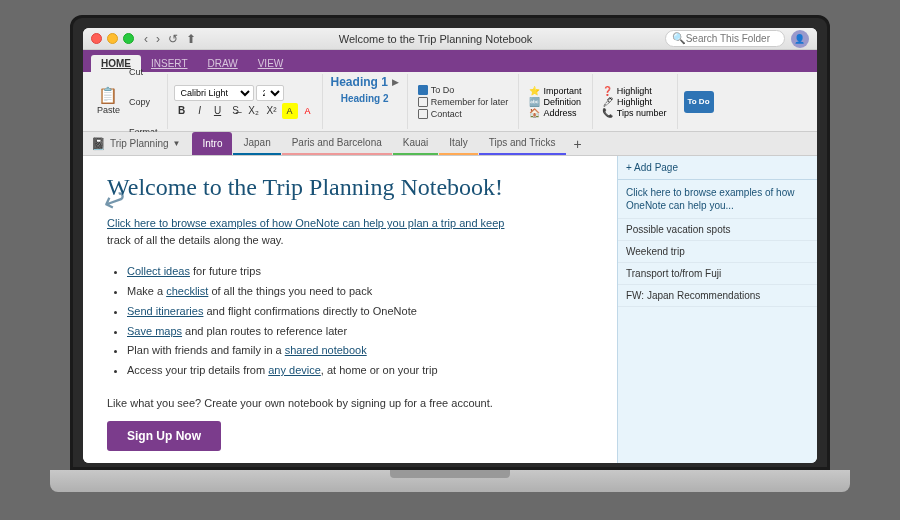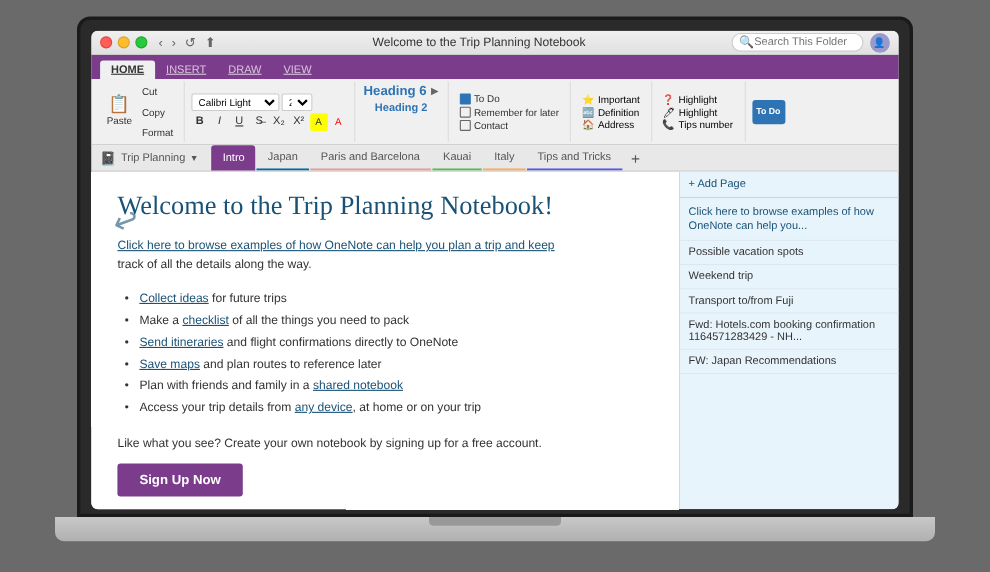--- a/index.html
+++ b/index.html
@@ -194,21 +194,21 @@
       min-width: 28px;
     }
     .ribbon-btn-icon {
       font-size: 16px;
       line-height: 1;
       margin-bottom: 1px;
     }
     .ribbon-small-btns {
       display: flex;
       flex-direction: column;
-      gap: 7px;
+      gap: 18px;
     }
     .ribbon-small-btn {
       font-size: 9px;
       padding: 1px 3px;
       cursor: pointer;
       border-radius: 2px;
       color: #333;
       white-space: nowrap;
     }
     .font-controls {
@@ -551,21 +551,21 @@
                 <div class="format-btn">X₂</div>
                 <div class="format-btn">X²</div>
                 <div class="format-btn" style="background:#ff0;font-size:9px;">A</div>
                 <div class="format-btn" style="color:red;font-size:9px;">A</div>
               </div>
             </div>
           </div>
 
           <div class="ribbon-group heading-group">
             <div class="heading-item">
-              <span class="h1-label">Heading 6</span>
+              <span class="h1-label">Heading 1</span>
               <span style="font-size:9px;color:#666;">▶</span>
             </div>
             <div class="heading-item">
               <span class="h2-label">Heading 2</span>
             </div>
           </div>
 
           <div class="ribbon-group">
             <div class="tasks-group">
               <div class="task-item">
@@ -678,21 +678,20 @@
           </div>
 
           <div class="right-sidebar">
             <div class="sidebar-add-page">+ Add Page</div>
             <div class="sidebar-item-link">
               <span class="sidebar-item-text">Click here to browse examples of how OneNote can help you...</span>
             </div>
             <div class="sidebar-item-page">Possible vacation spots</div>
             <div class="sidebar-item-page">Weekend trip</div>
             <div class="sidebar-item-page">Transport to/from Fuji</div>
-            <div class="sidebar-item-page">Fwd: Hotels.com booking confirmation 1164571283429 - NH...</div>
             <div class="sidebar-item-page">FW: Japan Recommendations</div>
           </div>
 
         </div>
       </div>
     </div>
   </div>
   <div class="laptop-base"></div>
 </div>
 

